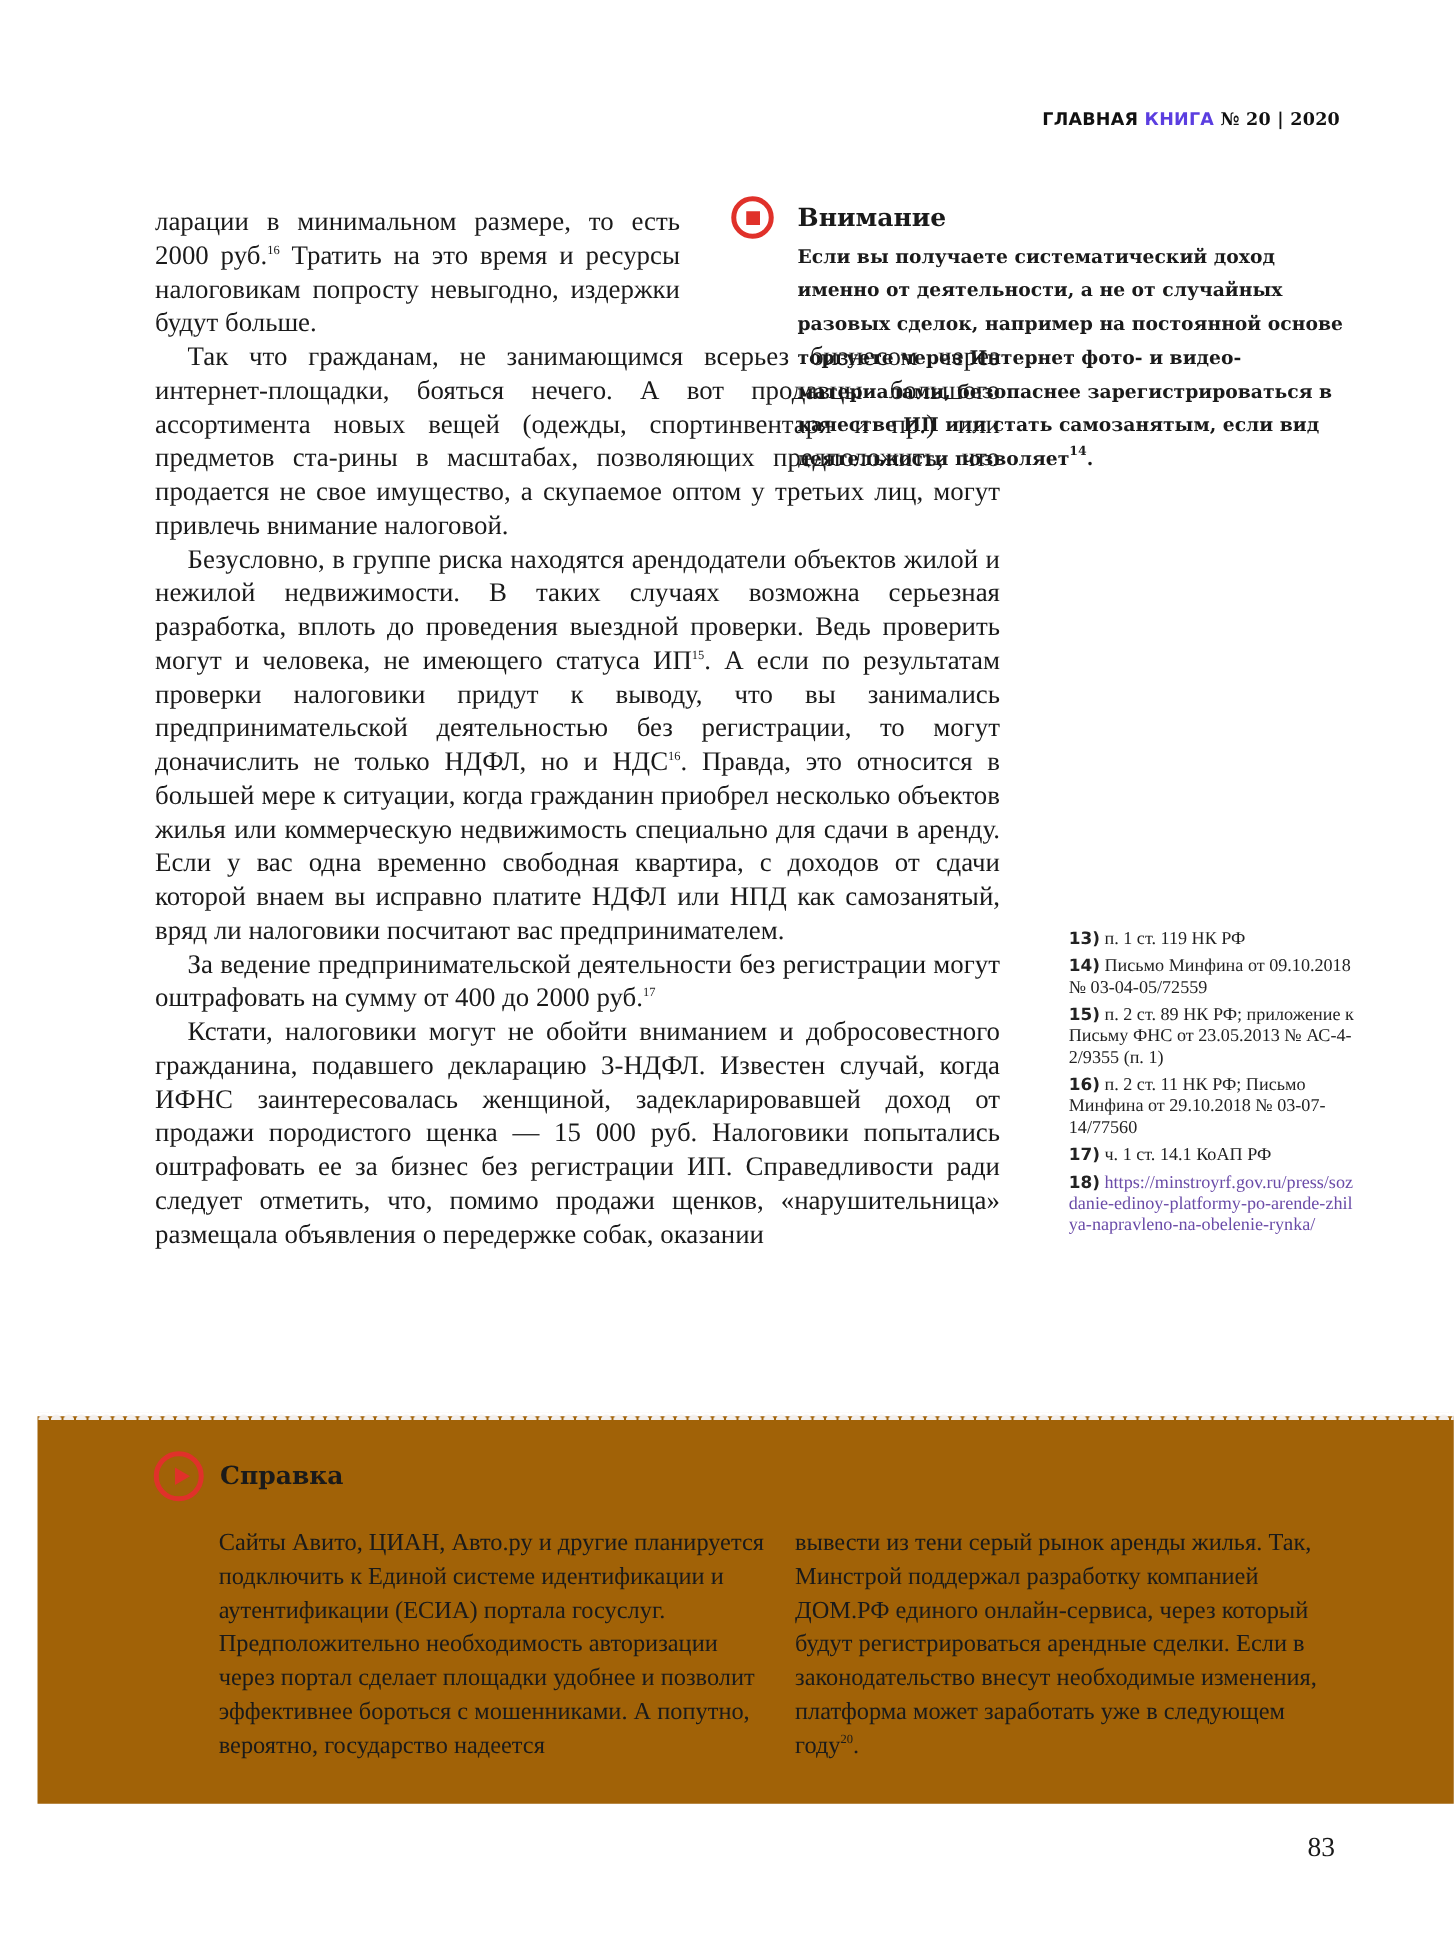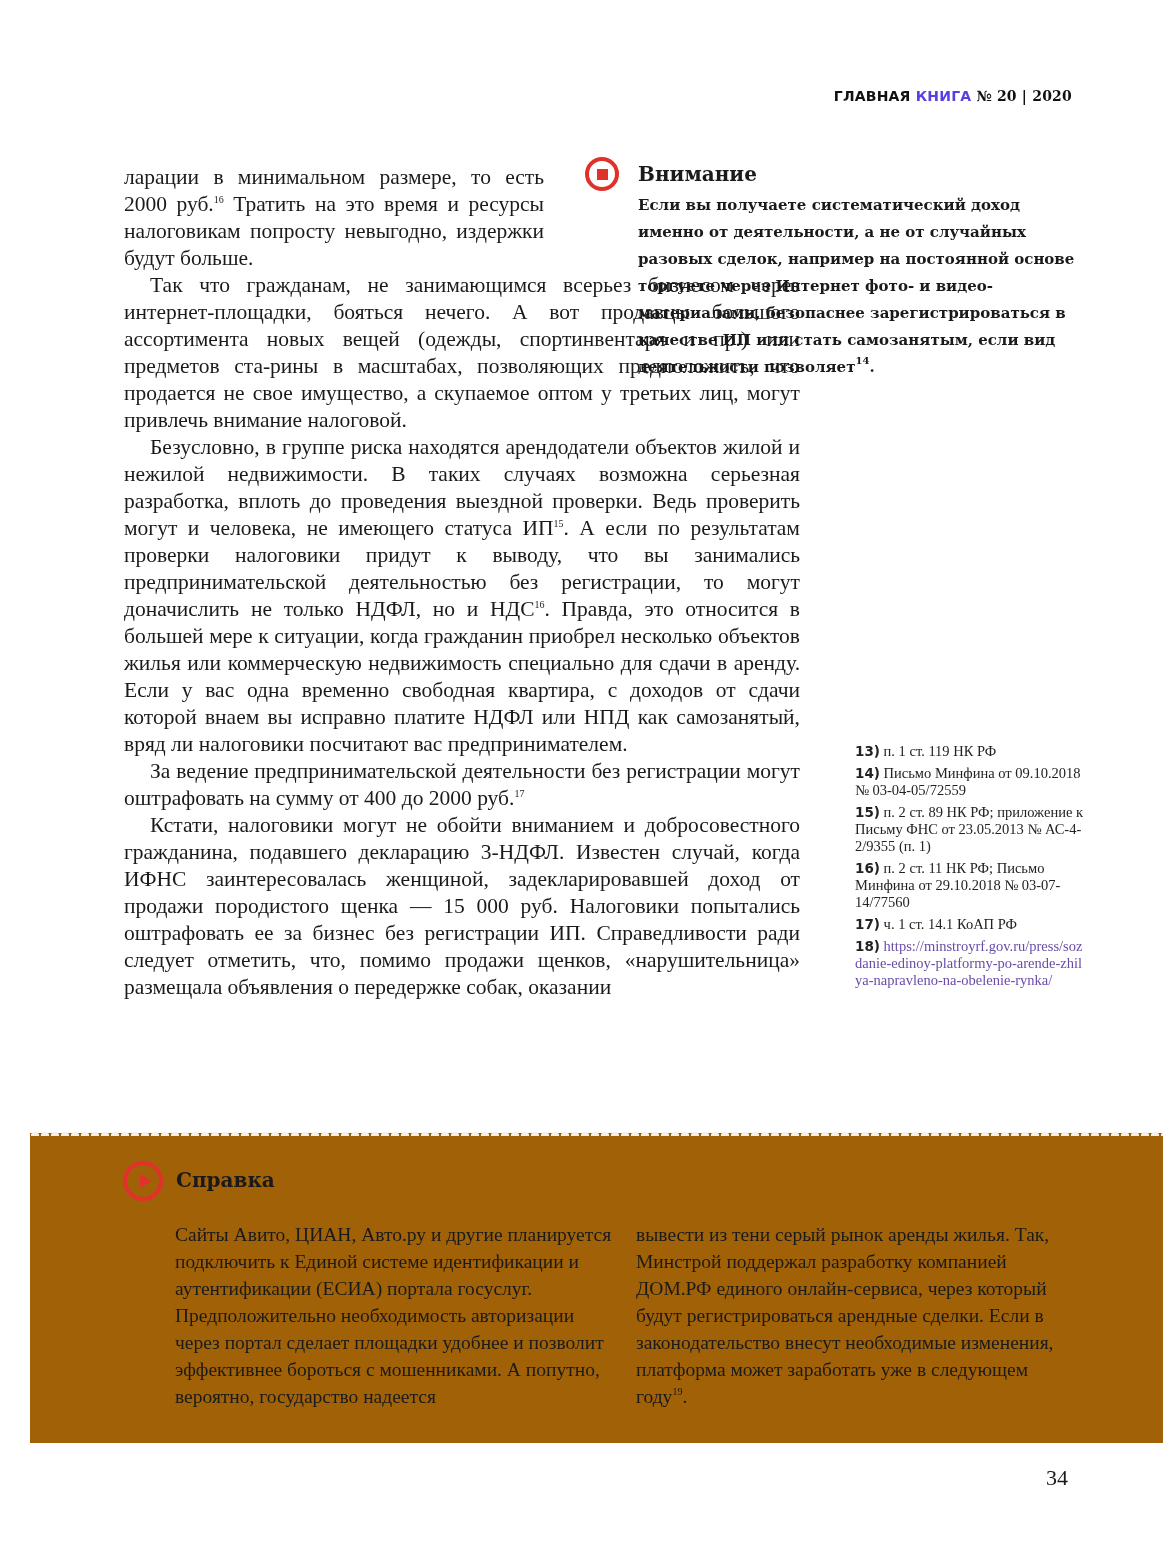--- a/index.html
+++ b/index.html
@@ -119,16 +119,16 @@
   <div class="fn-item"><span class="num">18)</span> <span class="link" style="word-break:break-all">https://minstroyrf.gov.ru/press/sozdanie-edinoy-platformy-po-arende-zhilya-napravleno-na-obelenie-rynka/</span></div>
 </div>
 
 <div class="ref-box">
   <div class="edge"></div>
   <div class="icon">
       <div class="tri"></div>
     </div>
   <div class="title">Справка</div>
   <div class="col col1">Сайты Авито, ЦИАН, Авто.ру и другие планируется подключить к Единой системе идентификации и аутентификации (ЕСИА) портала госуслуг. Предположительно необходимость авторизации через портал сделает площадки удобнее и позволит эффективнее бороться с мошенниками. А попутно, вероятно, государство надеется</div>
-  <div class="col col2"><span>вывести из тени серый рынок аренды жилья. Так, Минстрой поддержал разработку компанией ДОМ.РФ единого онлайн-сервиса, через который будут регистрироваться арендные сделки. Если в законодательство внесут необходимые изменения, платформа может заработать уже в следующем году</span><sup class="fn">19</sup><span>.</span></div>
+  <div class="col col2"><span>вывести из тени серый рынок аренды жилья. Так, Минстрой поддержал разработку компанией ДОМ.РФ единого онлайн-сервиса, через который будут регистрироваться арендные сделки. Если в законодательство внесут необходимые изменения, платформа может заработать уже в следующем году</span><sup class="fn">20</sup><span>.</span></div>
 </div>
 
-<div class="page-number">34</div>
+<div class="page-number">83</div>
 
 </body></html>

